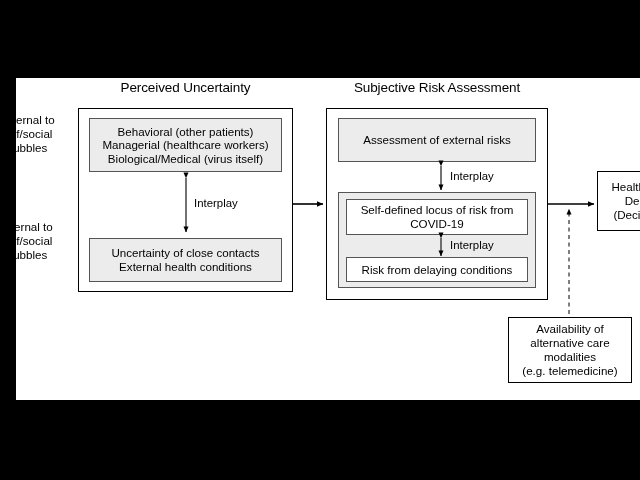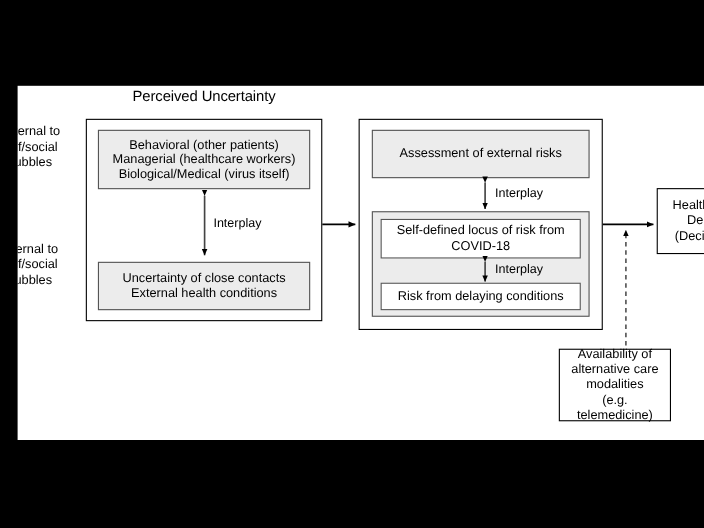--- a/index.html
+++ b/index.html
@@ -103,20 +103,21 @@
 
 <div id="stage">
 
   <div class="letterbox" id="bar-top"></div>
   <div class="letterbox" id="bar-bottom"></div>
 
   <div id="canvas">
 
     <div class="ttl" style="left:62px; top:2px; width:215px;">Perceived Uncertainty</div>
 
+    <div class="ttl" style="left:310px; top:2px; width:222px;">Subjective Risk Assessment</div>
 
     <div class="sidelabel" style="left:-34px; top:35px;">External to
 self/social
 bubbles</div>
 
     <div class="sidelabel" style="left:-34px; top:142px;">Internal to
 self/social
 bubbles</div>
 
     <div class="panel" id="left-panel" style="left:62px; top:30px; width:215px; height:184px;"></div>
@@ -139,36 +140,36 @@
     <div class="gbox" style="left:322px; top:40px; width:198px; height:44px;">
       <span class="boxtext">Assessment of external risks</span>
     </div>
 
     <div class="interplay" style="left:434px; top:92px;">Interplay</div>
 
     <div class="gwrap" style="left:322px; top:114px; width:198px; height:96px;"></div>
 
     <div class="wbox" style="left:330px; top:121px; width:182px; height:36px;">
       <span class="boxtext">Self-defined locus of risk from
-COVID-18</span>
+COVID-19</span>
     </div>
 
     <div class="interplay" style="left:434px; top:161px;">Interplay</div>
 
     <div class="wbox" style="left:330px; top:179px; width:182px; height:25px;">
       <span class="boxtext">Risk from delaying conditions</span>
     </div>
 
     <div class="plainbox" style="left:581px; top:93px; width:85px; height:60px;">
       <span class="boxtext">Healthcare
 Delay
 (Decision)</span>
     </div>
 
-    <div class="plainbox" style="left:492px; top:239px; width:102px; height:66px;">
+    <div class="plainbox" style="left:492px; top:239px; width:124px; height:66px;">
       <span class="boxtext">Availability of
 alternative care
 modalities
 (e.g. telemedicine)</span>
     </div>
 
     <svg class="ov" viewBox="0 0 640 322" preserveAspectRatio="none">
       <defs>
         <marker id="ah" markerWidth="7" markerHeight="7" refX="6.2" refY="3.1" orient="auto" markerUnits="userSpaceOnUse">
           <path d="M0,0.3 L6.4,3.1 L0,5.9 z" fill="#000"></path>

